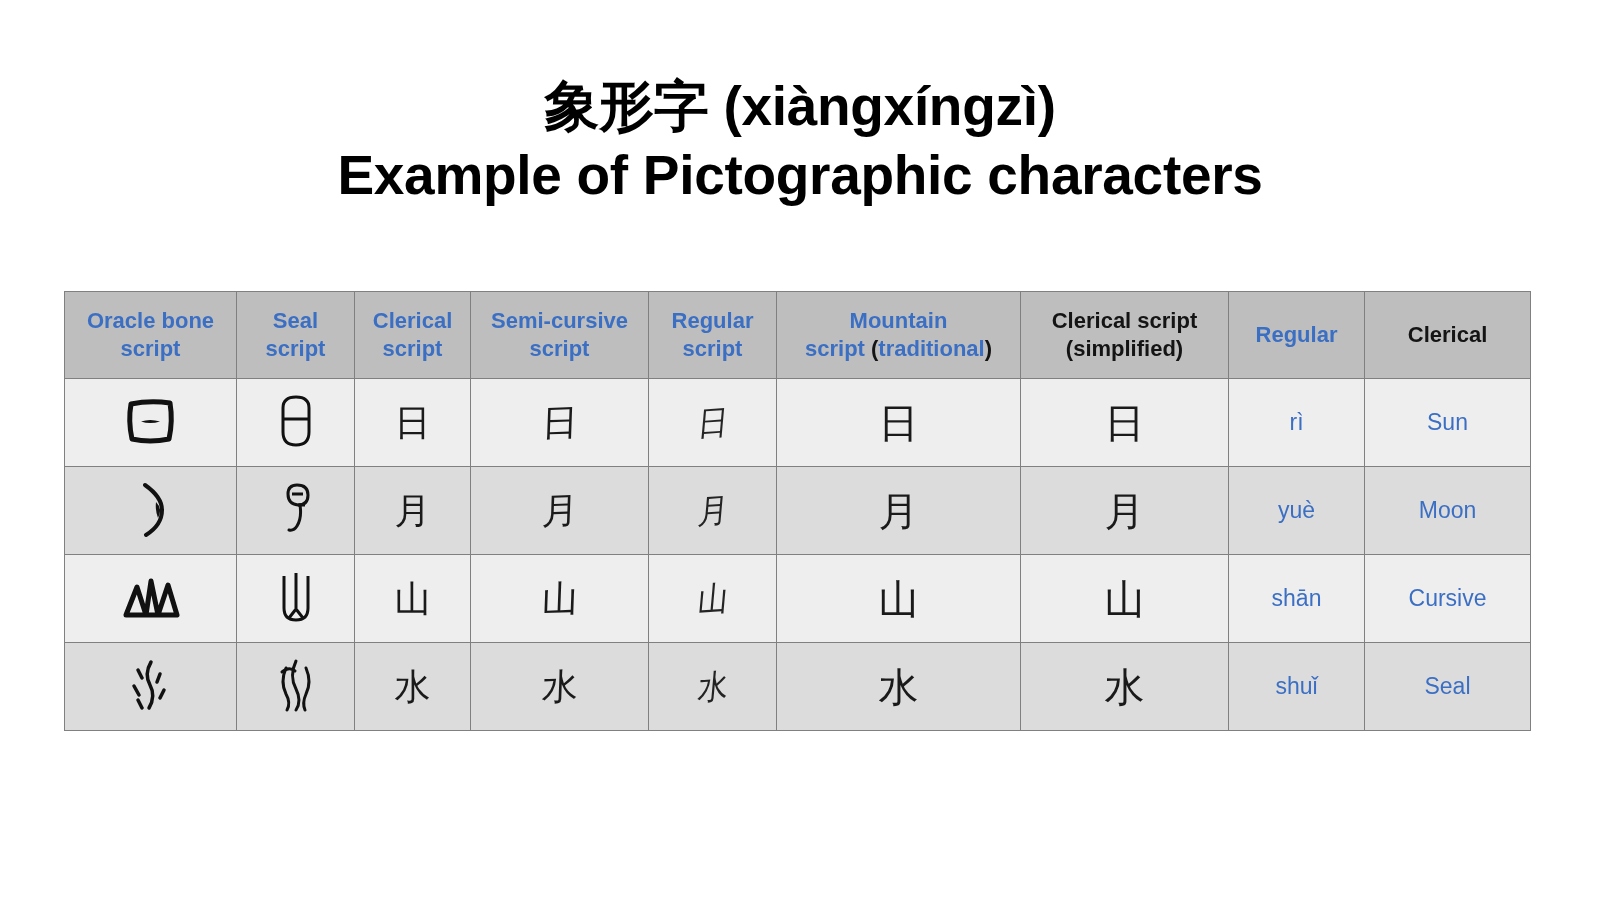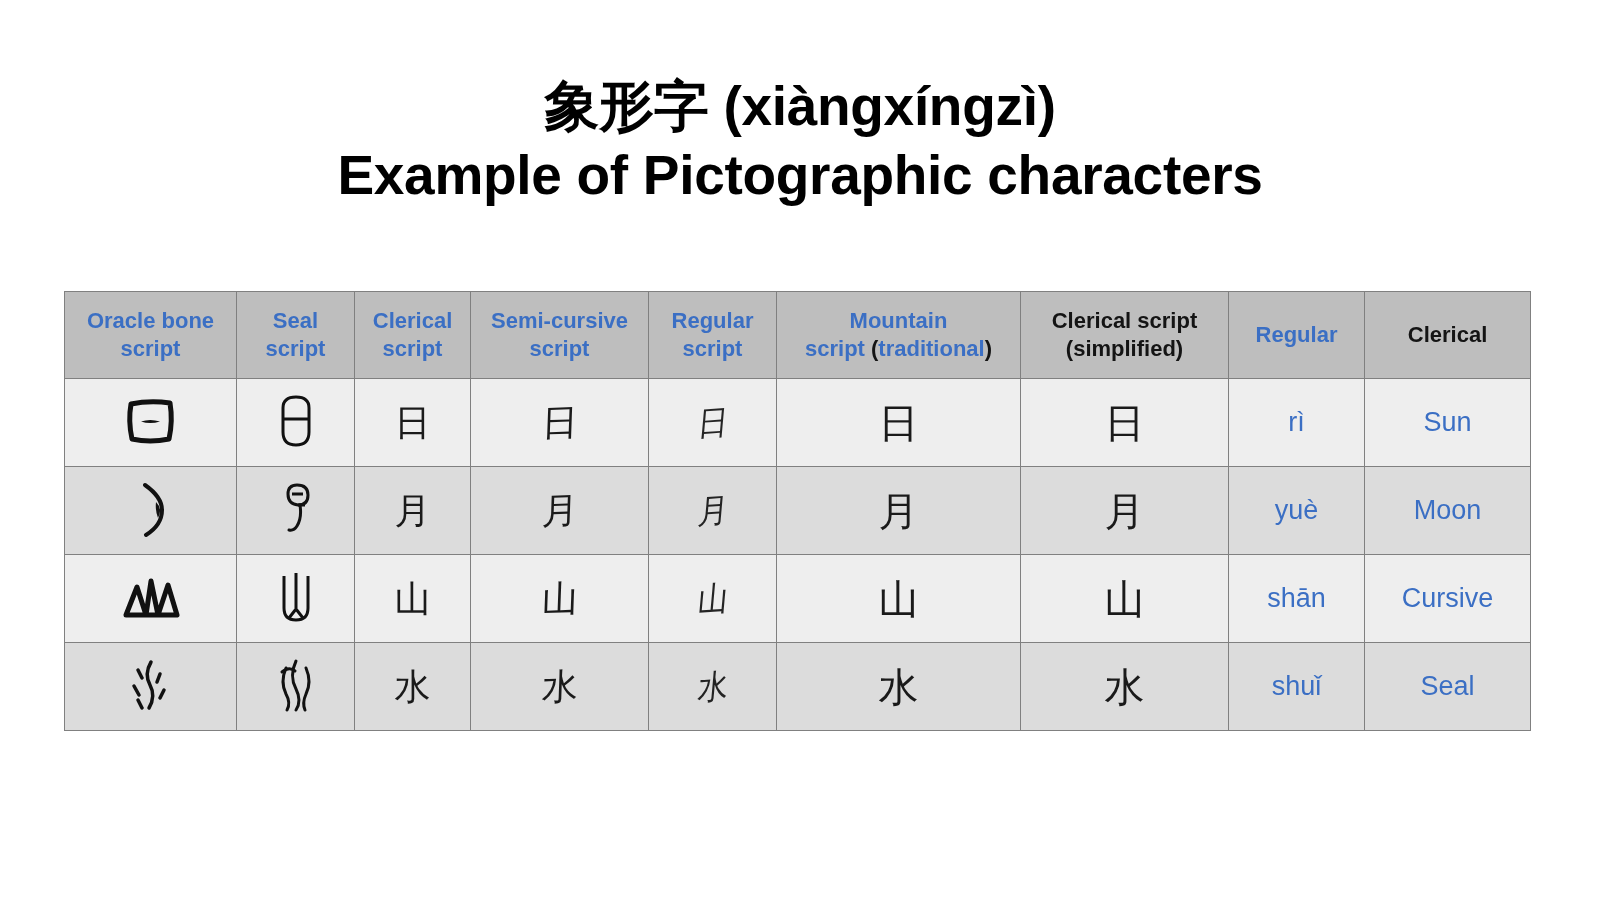--- a/index.html
+++ b/index.html
@@ -110,21 +110,21 @@
     font-size: 30px;
     font-family: "DejaVu Serif", serif;
     transform: skewX(-9deg) rotate(-4deg) scaleY(1.12);
     display: inline-block;
     opacity: 0.95;
   }
 
   
   .txt-blue {
     color: #3b6fc4;
-    font-size: 27px;
+    font-size: 23px;
     font-weight: normal;
     font-family: "Liberation Sans", sans-serif;
   }
 
   
   .pictoglyph {
     display: inline-block;
     line-height: 0;
   }
   .pictoglyph svg { display: block; }

